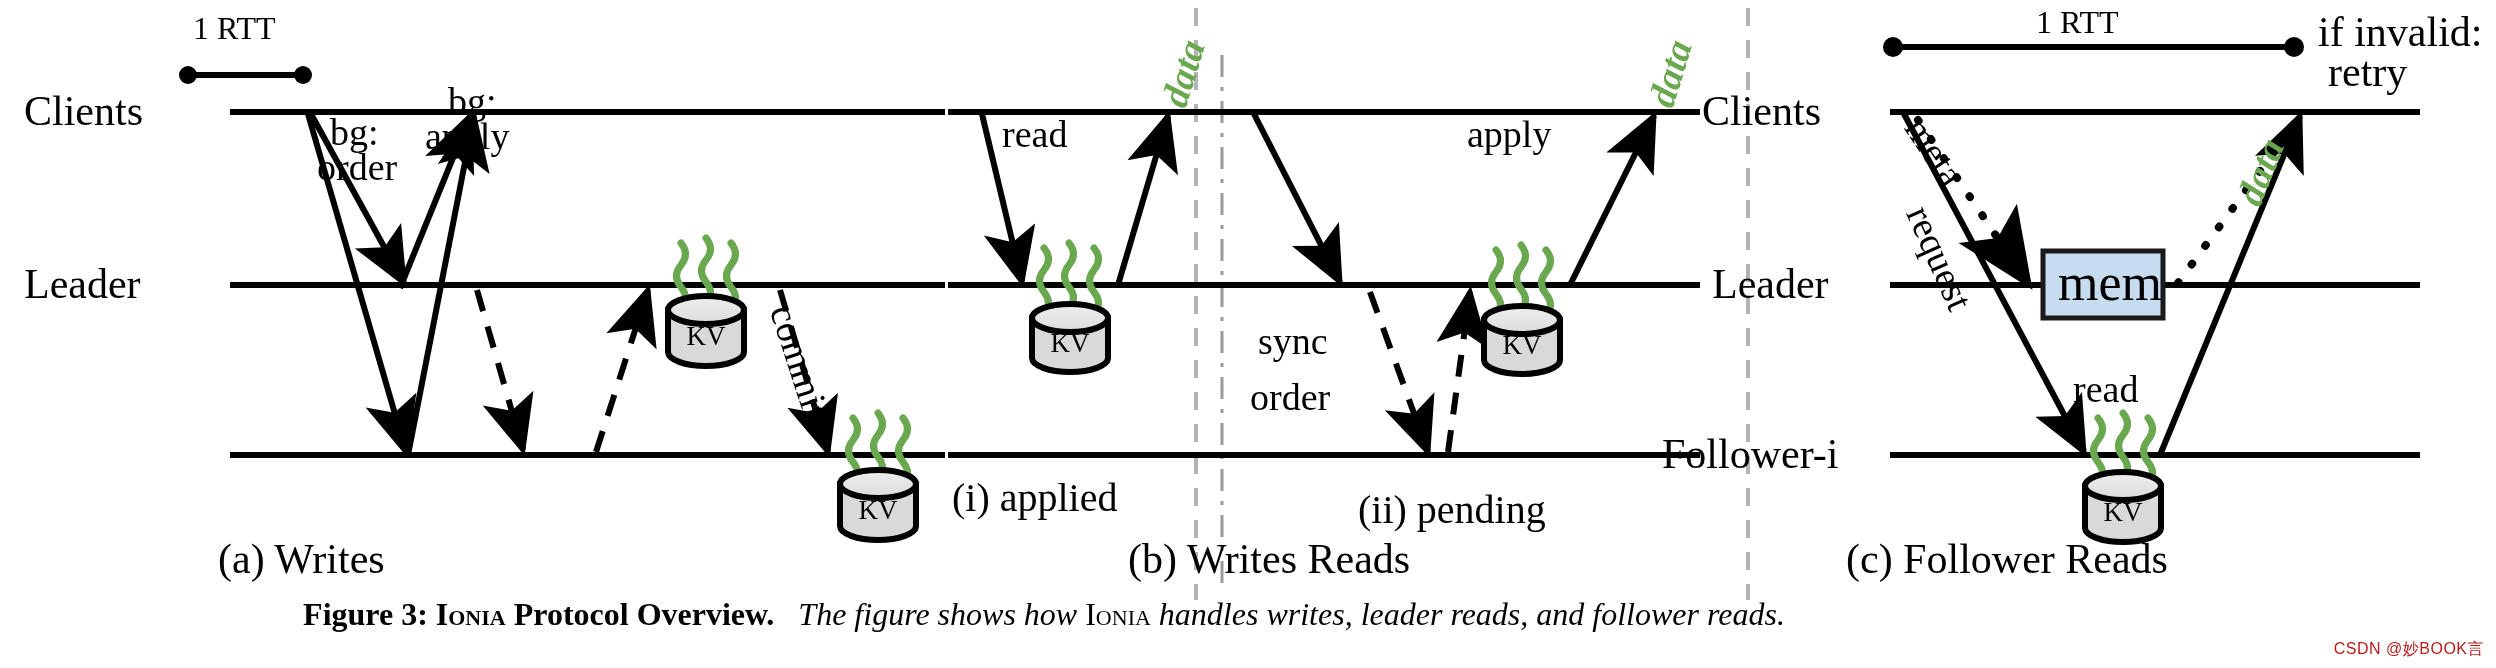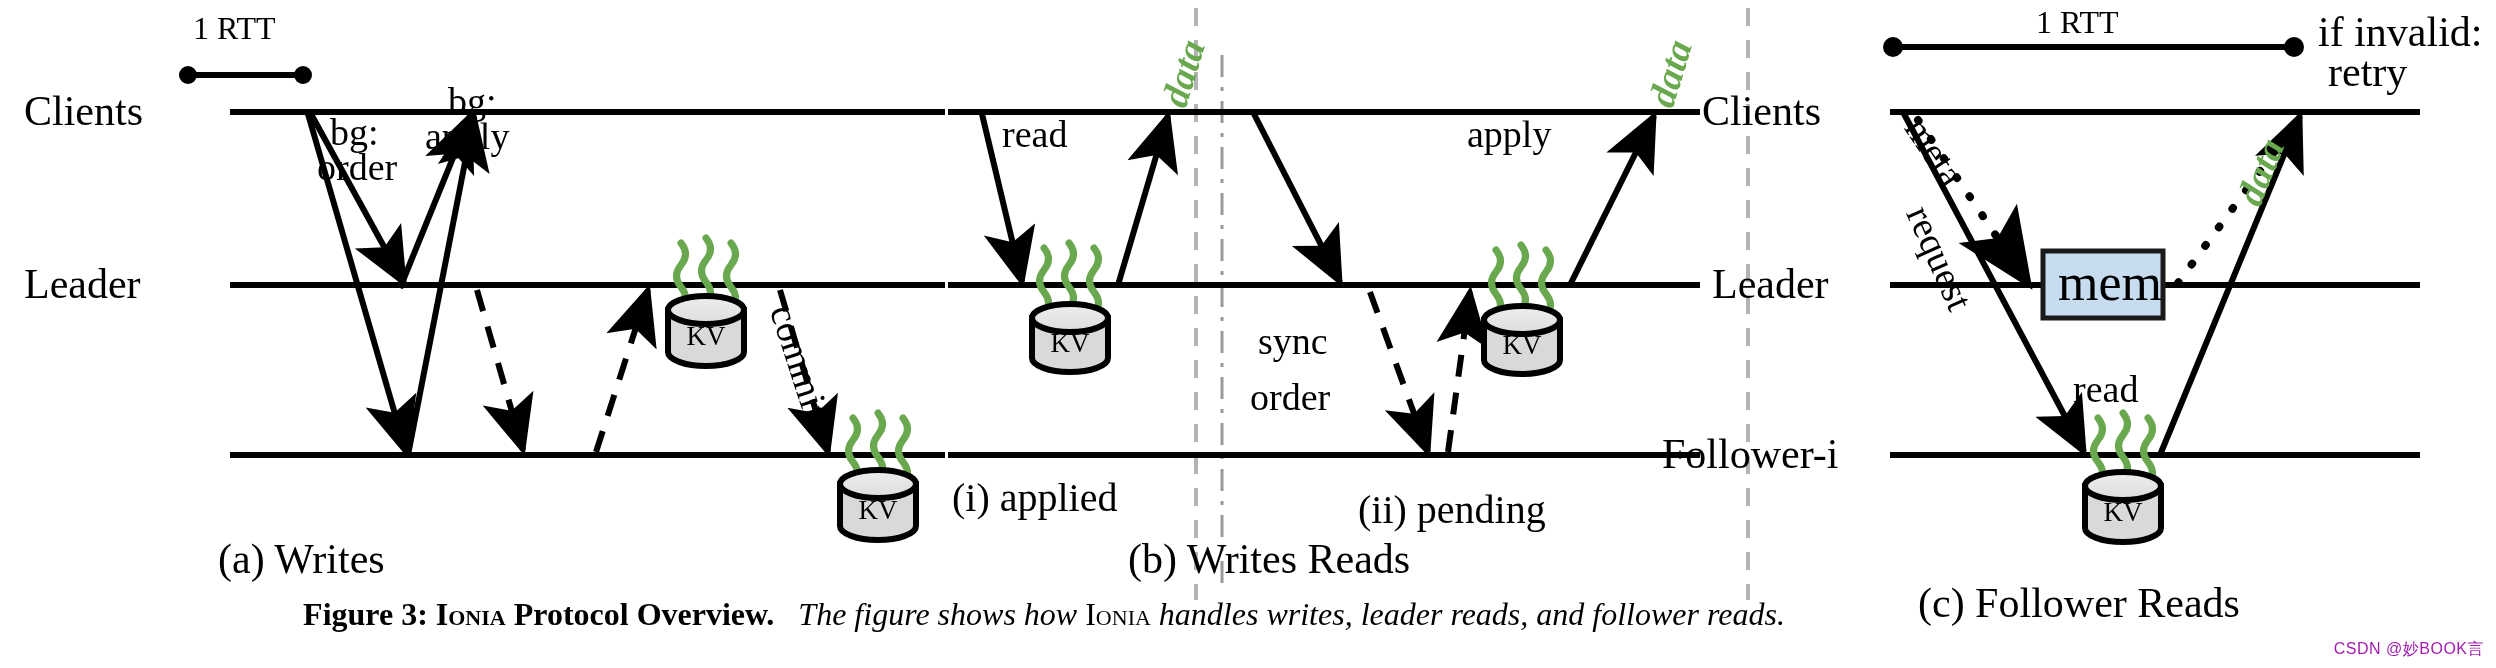--- a/index.html
+++ b/index.html
@@ -20,21 +20,21 @@
   .msg.green{color:#6aa84f;font-style:italic;font-weight:bold;}
   .rtt{font-size:32px;}
   .caption{position:absolute;left:0;top:596px;width:2040px;text-align:center;font-size:32px;padding-left:24px;}
   .caption .bold{font-weight:bold;}
   .caption .sc{font-variant:small-caps;font-weight:bold;}
   .caption .ital{font-style:italic;}
   .caption .ital .sc2{font-variant:small-caps;font-style:normal;}
   .watermark{
     position:absolute;right:12px;bottom:8px;
     font-family:"Liberation Sans","DejaVu Sans",sans-serif;
-    font-size:16px;color:#a21caf;letter-spacing:.5px;
+    font-size:16px;color:#b91c1c;letter-spacing:.5px;
   }
   .rot{transform-origin:0 0;}
 </style>
 </head>
 <body>
 
 <div id="figure">
 
   <svg id="canvas" width="2496" height="668" viewBox="0 0 2496 668">
     <defs>
@@ -246,21 +246,21 @@
   <div class="lbl msg" style="left:2318px;top:2px;font-size:42px;margin-top:8px;">if invalid:</div>
   <div class="lbl msg" style="left:2328px;top:50px;font-size:42px;">retry</div>
 
   <div class="lbl msg rot" style="left:1930px;top:110px;transform:rotate(56deg);">meta</div>
   <div class="lbl msg rot" style="left:1935px;top:200px;transform:rotate(66deg);">request</div>
   <div class="lbl msg" style="left:2073px;top:370px;">read</div>
   <div class="lbl msg green rot" style="left:2230px;top:196px;transform:rotate(-68deg);">data</div>
 
   <div class="lbl msg" style="left:2058px;top:256px;font-size:52px;">mem</div>
 
-  <div class="lbl panel-cap" style="left:1918px;top:538px;margin-top:44px;">(c) Follower Reads</div>
+  <div class="lbl panel-cap" style="left:1846px;top:538px;">(c) Follower Reads</div>
 
   
   <div class="caption">
     <span class="bold">Figure 3:</span>
     <span class="sc">Ionia</span>
     <span class="bold">Protocol Overview.</span>
     &nbsp;
     <span class="ital">The figure shows how</span>
     <span class="ital"><span class="sc2" style="font-variant:small-caps;">Ionia</span></span>
     <span class="ital">handles writes, leader reads, and follower reads.</span>

